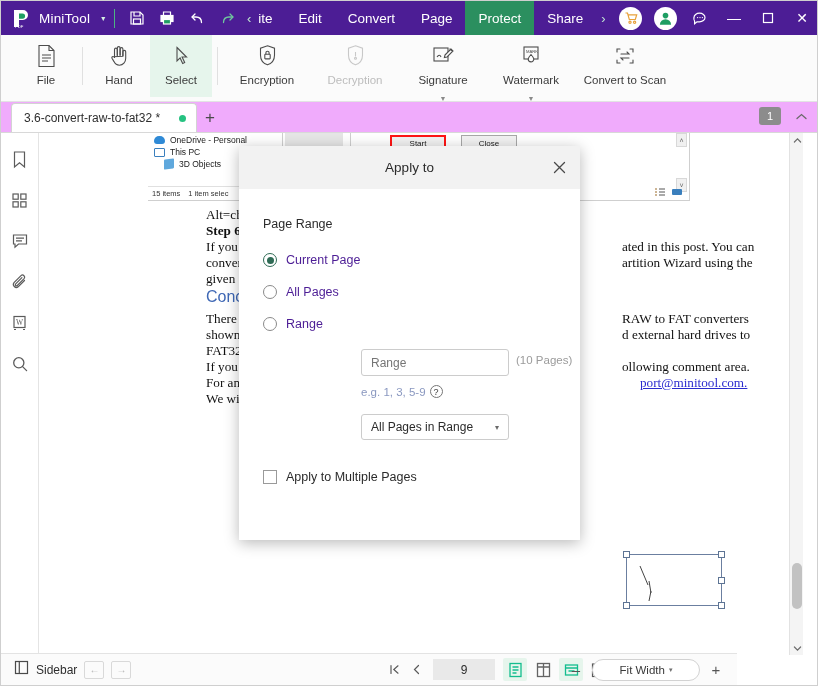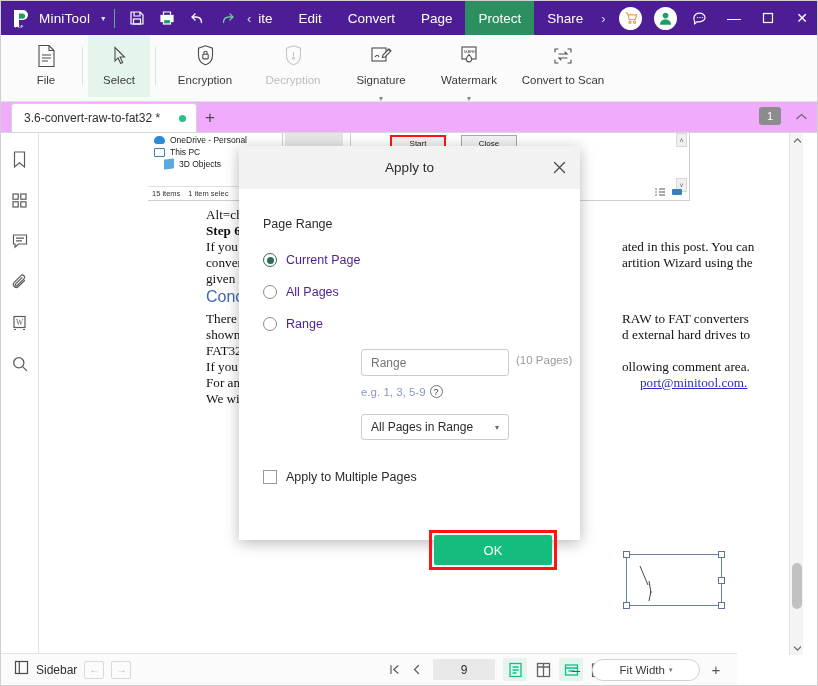--- a/index.html
+++ b/index.html
@@ -511,20 +511,31 @@
           <path d="M3 1.5h10l5 5v16H3z"></path>
             <path d="M13 1.5v5h5"></path>
           <path d="M6 11h9M6 14h9M6 17h6"></path>
         </svg>
       </span>
       <span class="rb-label">File</span>
     </div>
 
     <div class="ribbon-sep"></div>
 
+    <div class="ribbon-btn">
+      <span class="rb-ico">
+        <svg width="23" height="24" viewBox="0 0 23 24" fill="none" stroke="#4d4d4d" stroke-width="1.1">
+          <path d="M6.5 14V5.5a1.4 1.4 0 0 1 2.8 0V12"></path>
+          <path d="M9.3 11.5V4a1.4 1.4 0 0 1 2.8 0v7.5"></path>
+          <path d="M12.1 11.8V5a1.4 1.4 0 0 1 2.8 0v7"></path>
+          <path d="M14.9 12.2V7.8a1.4 1.4 0 0 1 2.8 0v6.4c0 4-2.6 7-6.3 7-3 0-4.4-1.5-5.4-3.6L4 14.3c-.5-1 .3-2 1.4-1.6z"></path>
+        </svg>
+      </span>
+      <span class="rb-label">Hand</span>
+    </div>
 
     <div class="ribbon-btn selected">
       <span class="rb-ico">
         <svg width="20" height="24" viewBox="0 0 20 24" fill="none" stroke="#4d4d4d" stroke-width="1.1">
           <path d="M6 3.5l9.5 9.5h-4.4l2.6 5.6-2 1-2.6-5.7-3.1 3z"></path>
         </svg>
       </span>
       <span class="rb-label">Select</span>
     </div>
 
@@ -772,23 +783,20 @@
       <div class="sel-box">
         <span>All Pages in Range</span>
         <span class="sel-caret">▾</span>
       </div>
 
       <div class="cb-row">
         <span class="cb-box"></span>
         <span class="cb-label">Apply to Multiple Pages</span>
       </div>
 
-      <div class="ok-wrap">
-        <button class="ok-btn">OK</button>
-      </div>
     </div>
   </div>
 
   <div class="statusbar">
     <div class="sb-sidebar">
       <span>
         <svg width="15" height="15" viewBox="0 0 15 15" fill="none" stroke="#4a4a4a" stroke-width="1.2">
           <rect x="1.5" y="1.5" width="12" height="12"></rect>
             <path d="M5.3 1.5v12"></path>
         </svg>

